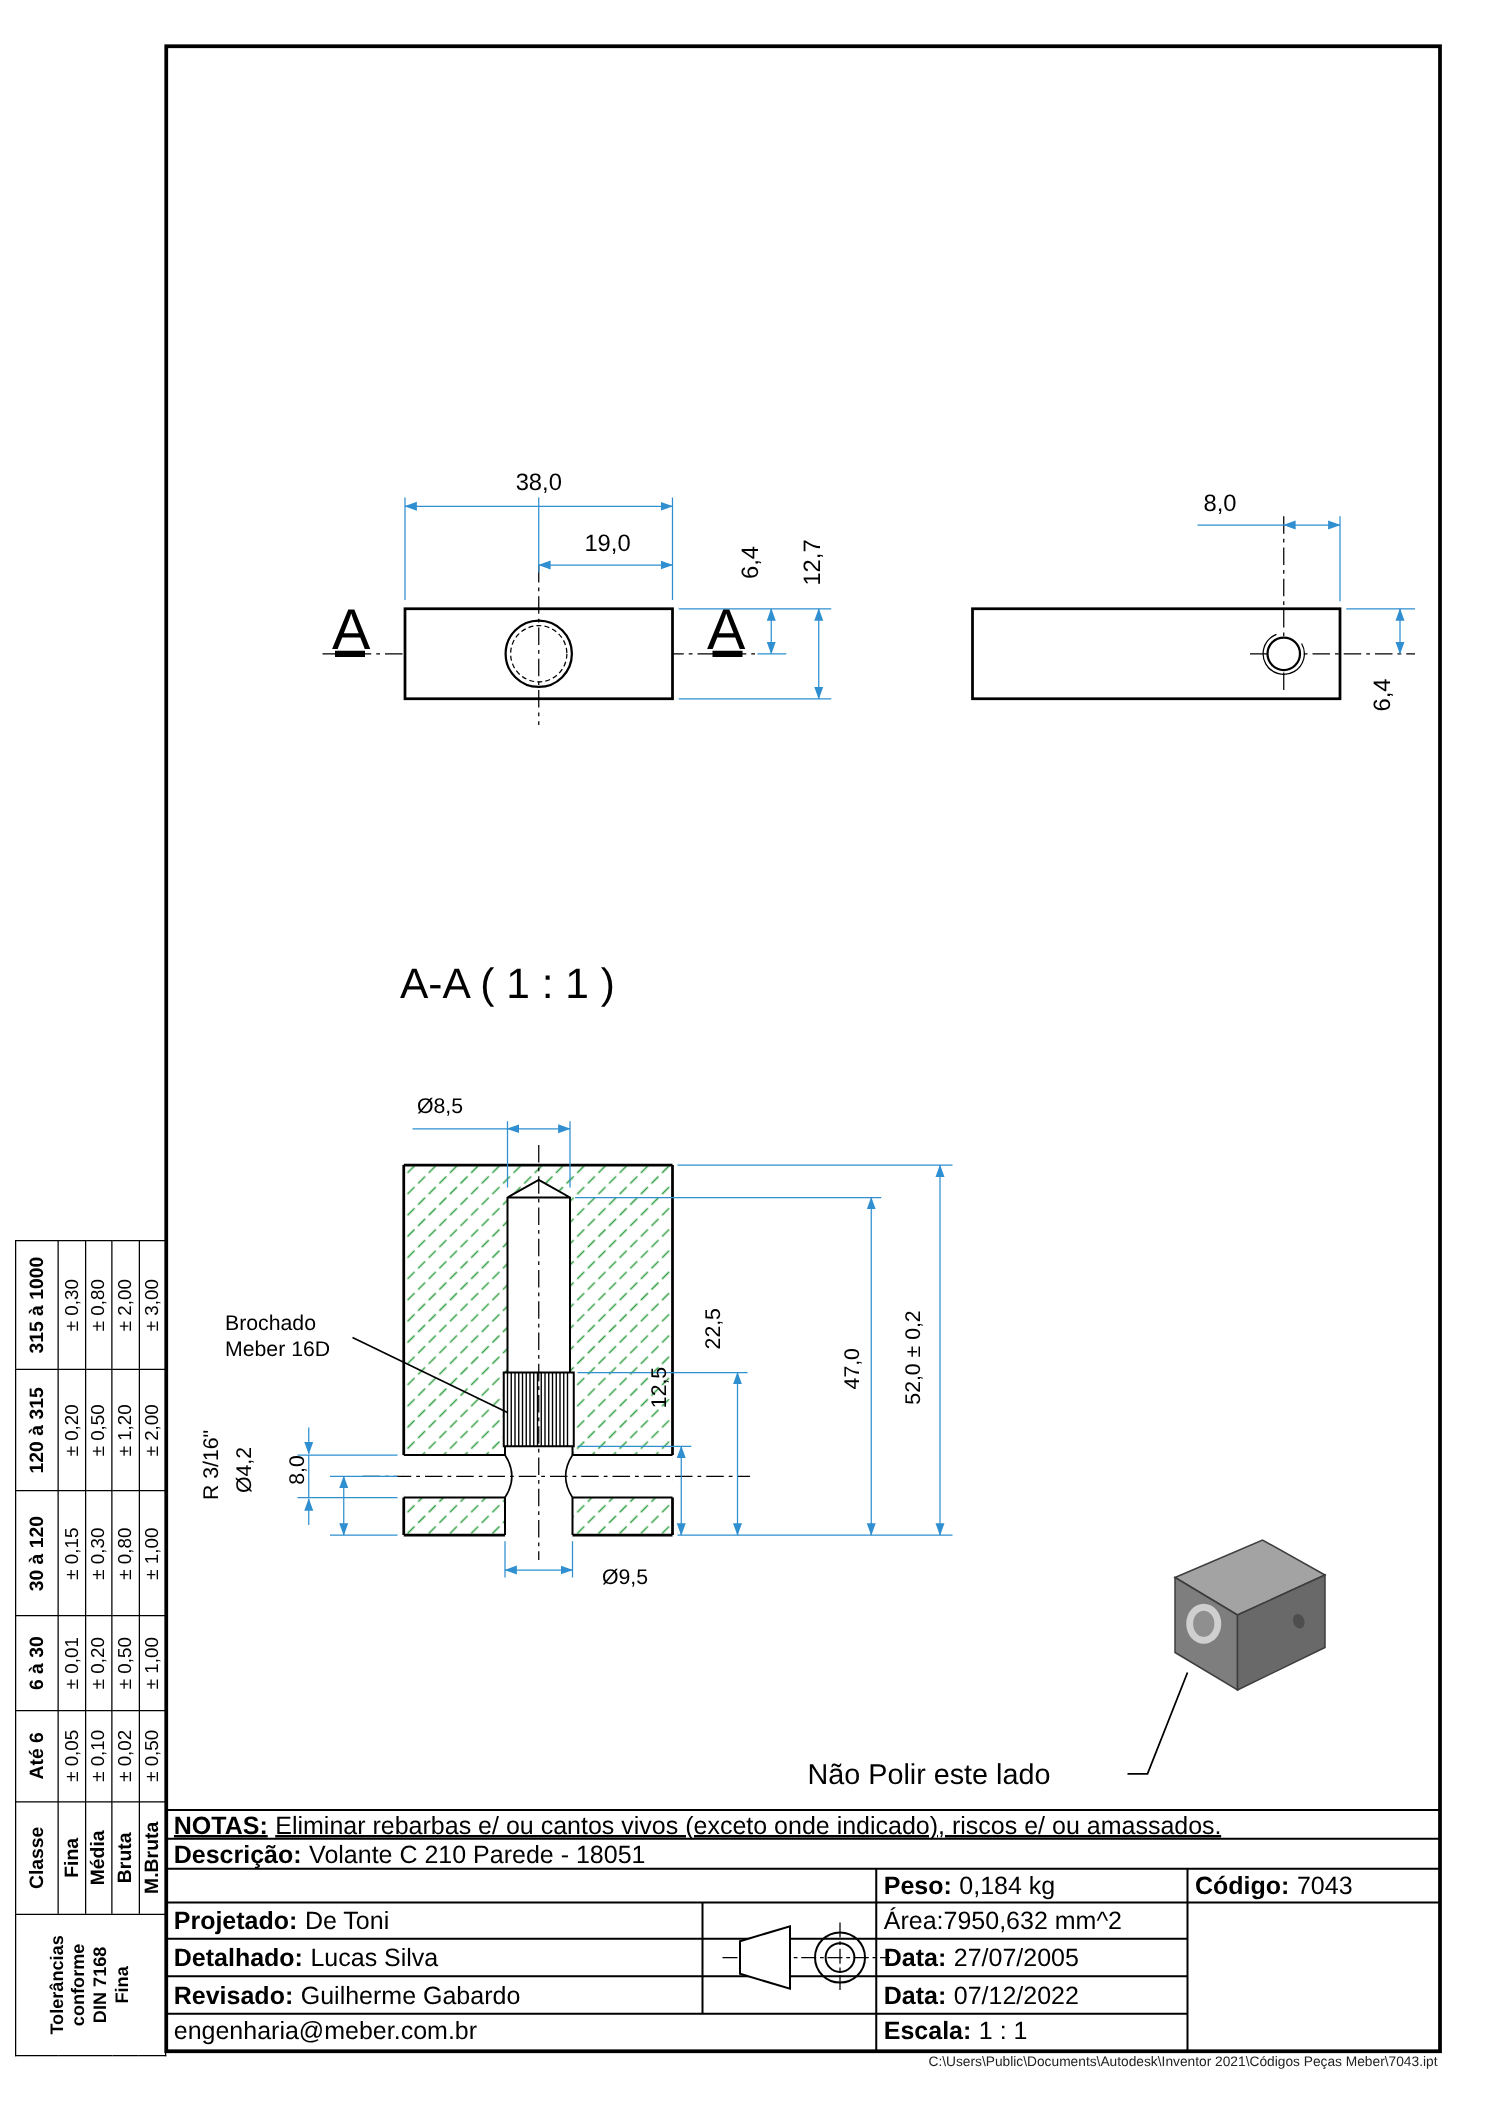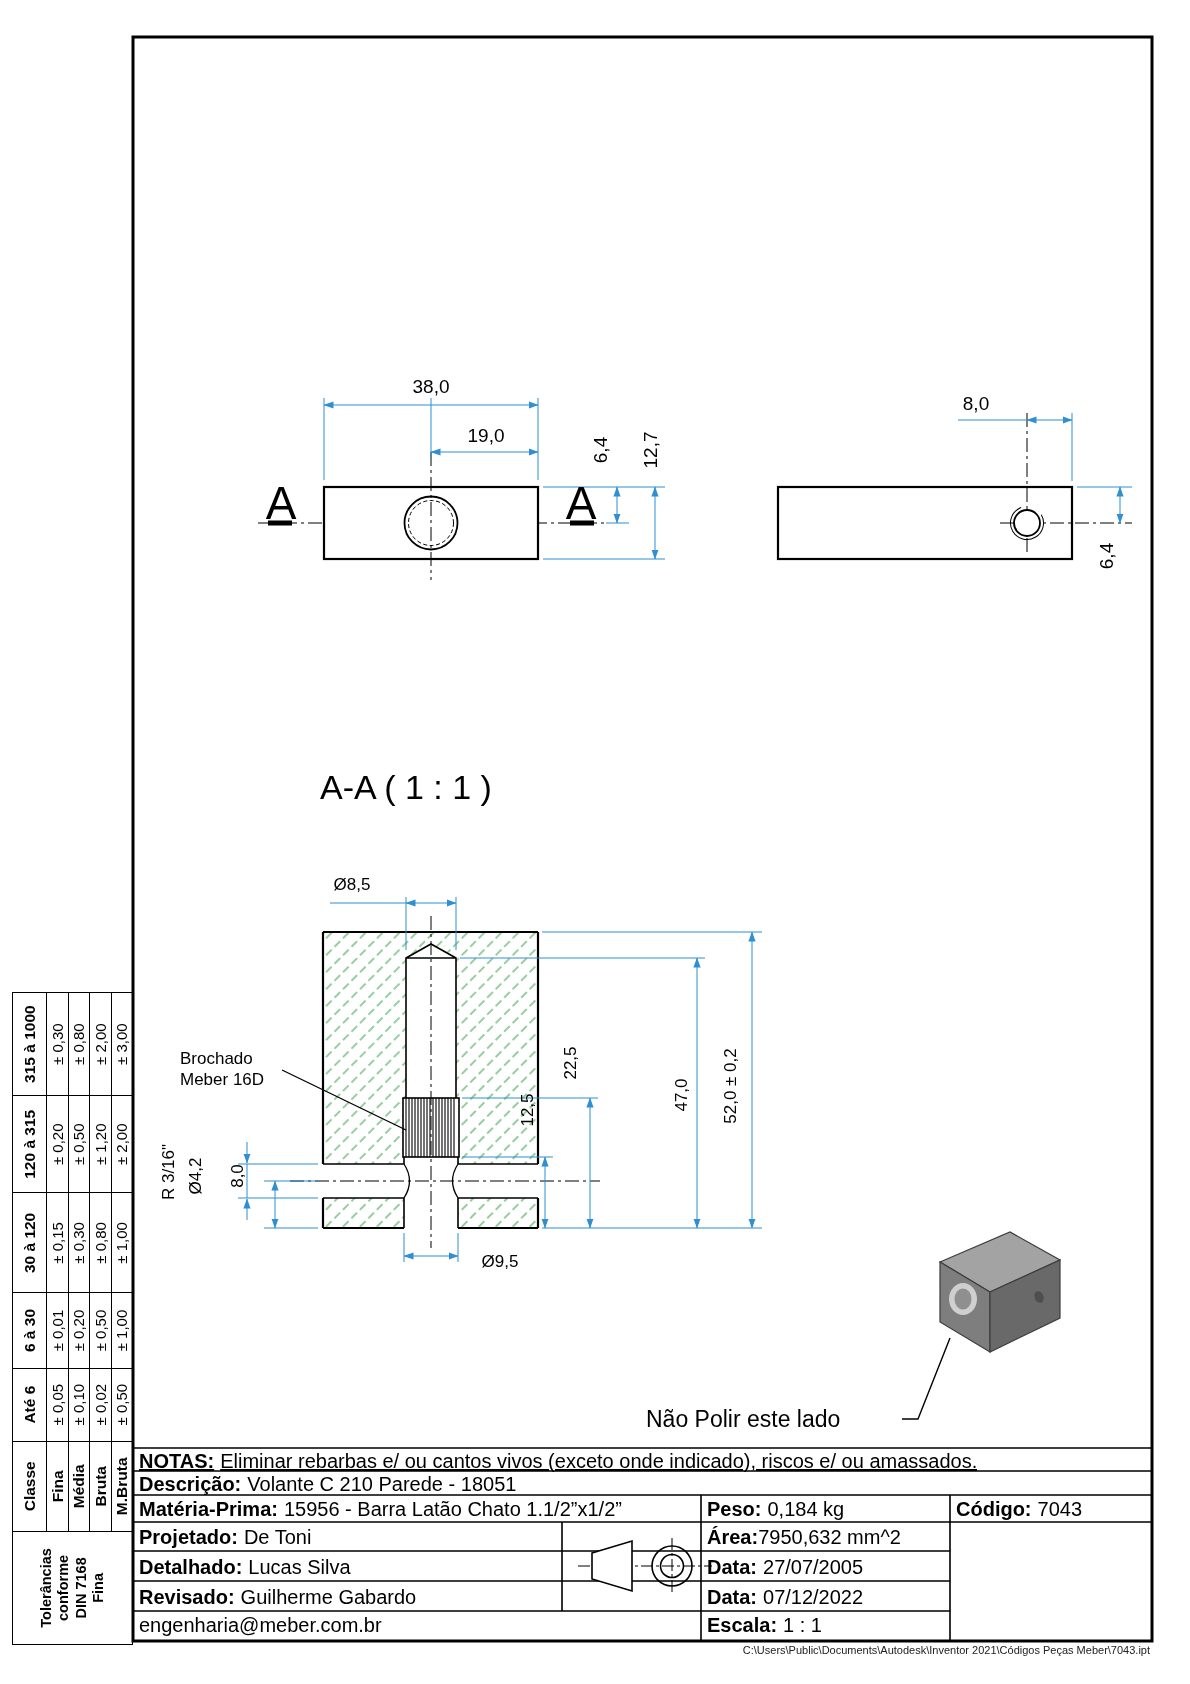--- a/index.html
+++ b/index.html
@@ -17,21 +17,21 @@
   
   .tolwrap{position:absolute;left:12px;top:1645px;width:653px;height:120px;transform:rotate(-90deg);transform-origin:0 0}
   table.tol{border-collapse:collapse;table-layout:fixed;width:653px;height:120px}
   .tol td,.tol th{border:1.6px solid #000;text-align:center;vertical-align:middle;padding:0;font-size:15px;line-height:1;font-family:"Liberation Sans",sans-serif}
   .tol th{font-size:15.5px}
   .tol .note{font-weight:bold;font-size:14.5px;line-height:1.2}
   .tol .note span{display:block}
   
   .tb{position:absolute;font-size:20px;white-space:nowrap}
   .tb .lbl{font-weight:bold;margin-right:6px}
-  .tb .lbl0{font-weight:bold;margin-right:0}
+  .tb .lbl0{font-weight:normal;margin-right:0}
   .notas{text-decoration:underline;max-width:1008px;overflow:hidden}
   .matcell{max-width:560px;overflow:hidden}
   .logo{position:absolute;left:1058px;top:1580px;transform:translate(-50%,-50%);font-weight:bold;font-size:62px;letter-spacing:-1px}
 </style>
 </head>
 <body>
 
 <div class="sheet">
 
   <svg width="1190" height="1684" viewBox="0 0 1190 1684">
@@ -221,23 +221,20 @@
     </tbody>
       </table>
   </div>
 
   <div class="t tb notas" style="left:139px;top:1450px">
     <span class="lbl">NOTAS:</span><span>Eliminar rebarbas e/ ou cantos vivos (exceto onde indicado), riscos e/ ou amassados.</span>
   </div>
   <div class="t tb" style="left:139px;top:1473px">
     <span class="lbl">Descrição:</span><span>Volante C 210 Parede - 18051</span>
   </div>
-  <div class="t tb matcell" style="left:139px;top:1498px">
-    <span class="lbl">Matéria-Prima:</span><span>15956 - Barra Latão Chato 1.1/2”x1/2”</span>
-  </div>
   <div class="t tb" style="left:707px;top:1498px">
     <span class="lbl">Peso:</span><span>0,184 kg</span>
   </div>
   <div class="t tb" style="left:956px;top:1498px">
     <span class="lbl">Código:</span><span>7043</span>
   </div>
   <div class="t tb" style="left:139px;top:1526px">
     <span class="lbl">Projetado:</span><span>De Toni</span>
   </div>
   <div class="t tb" style="left:139px;top:1556px">

